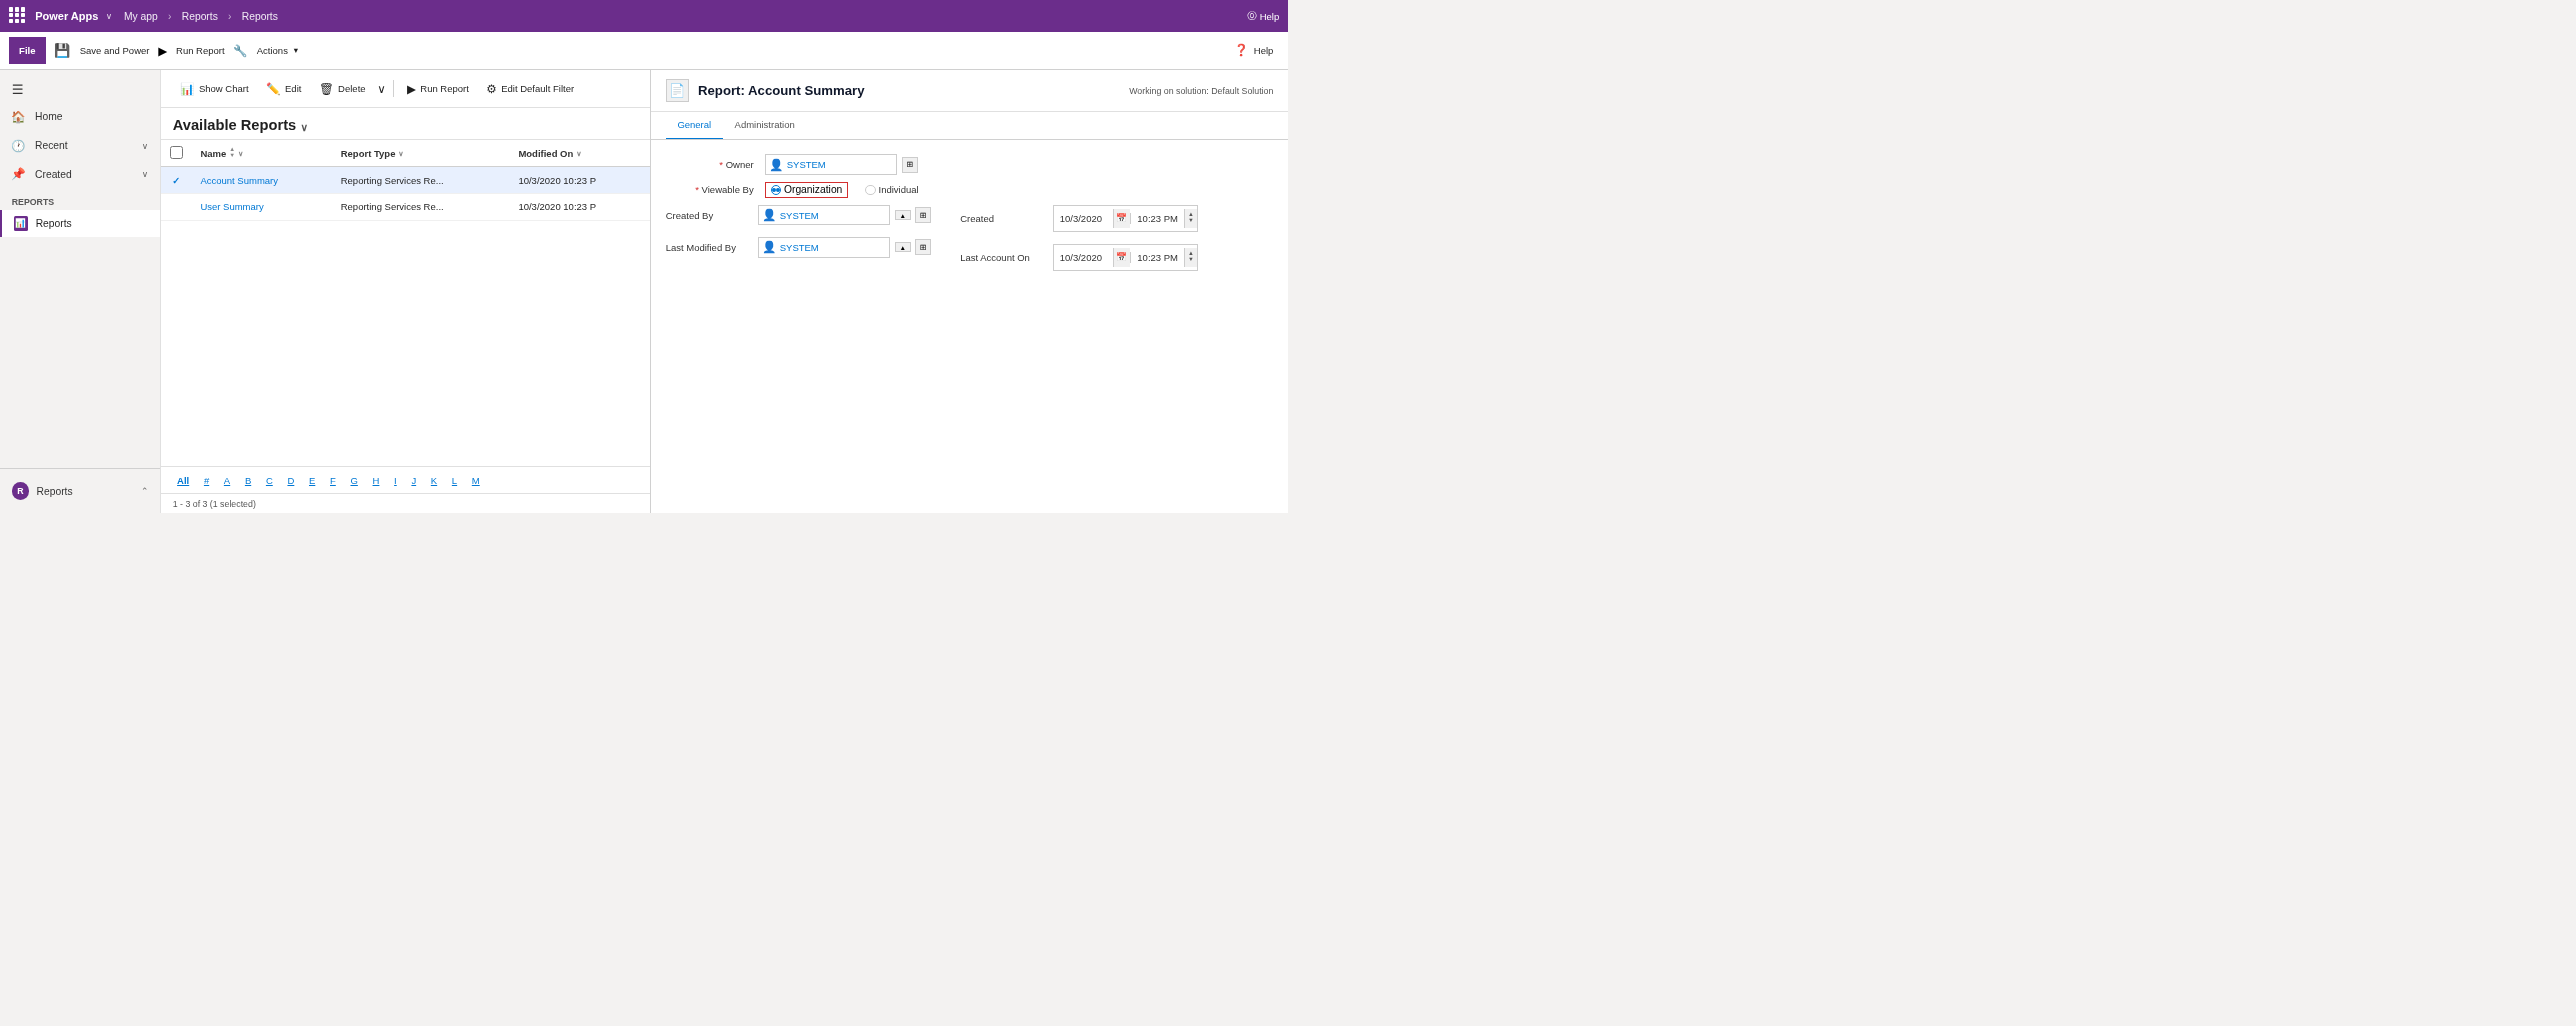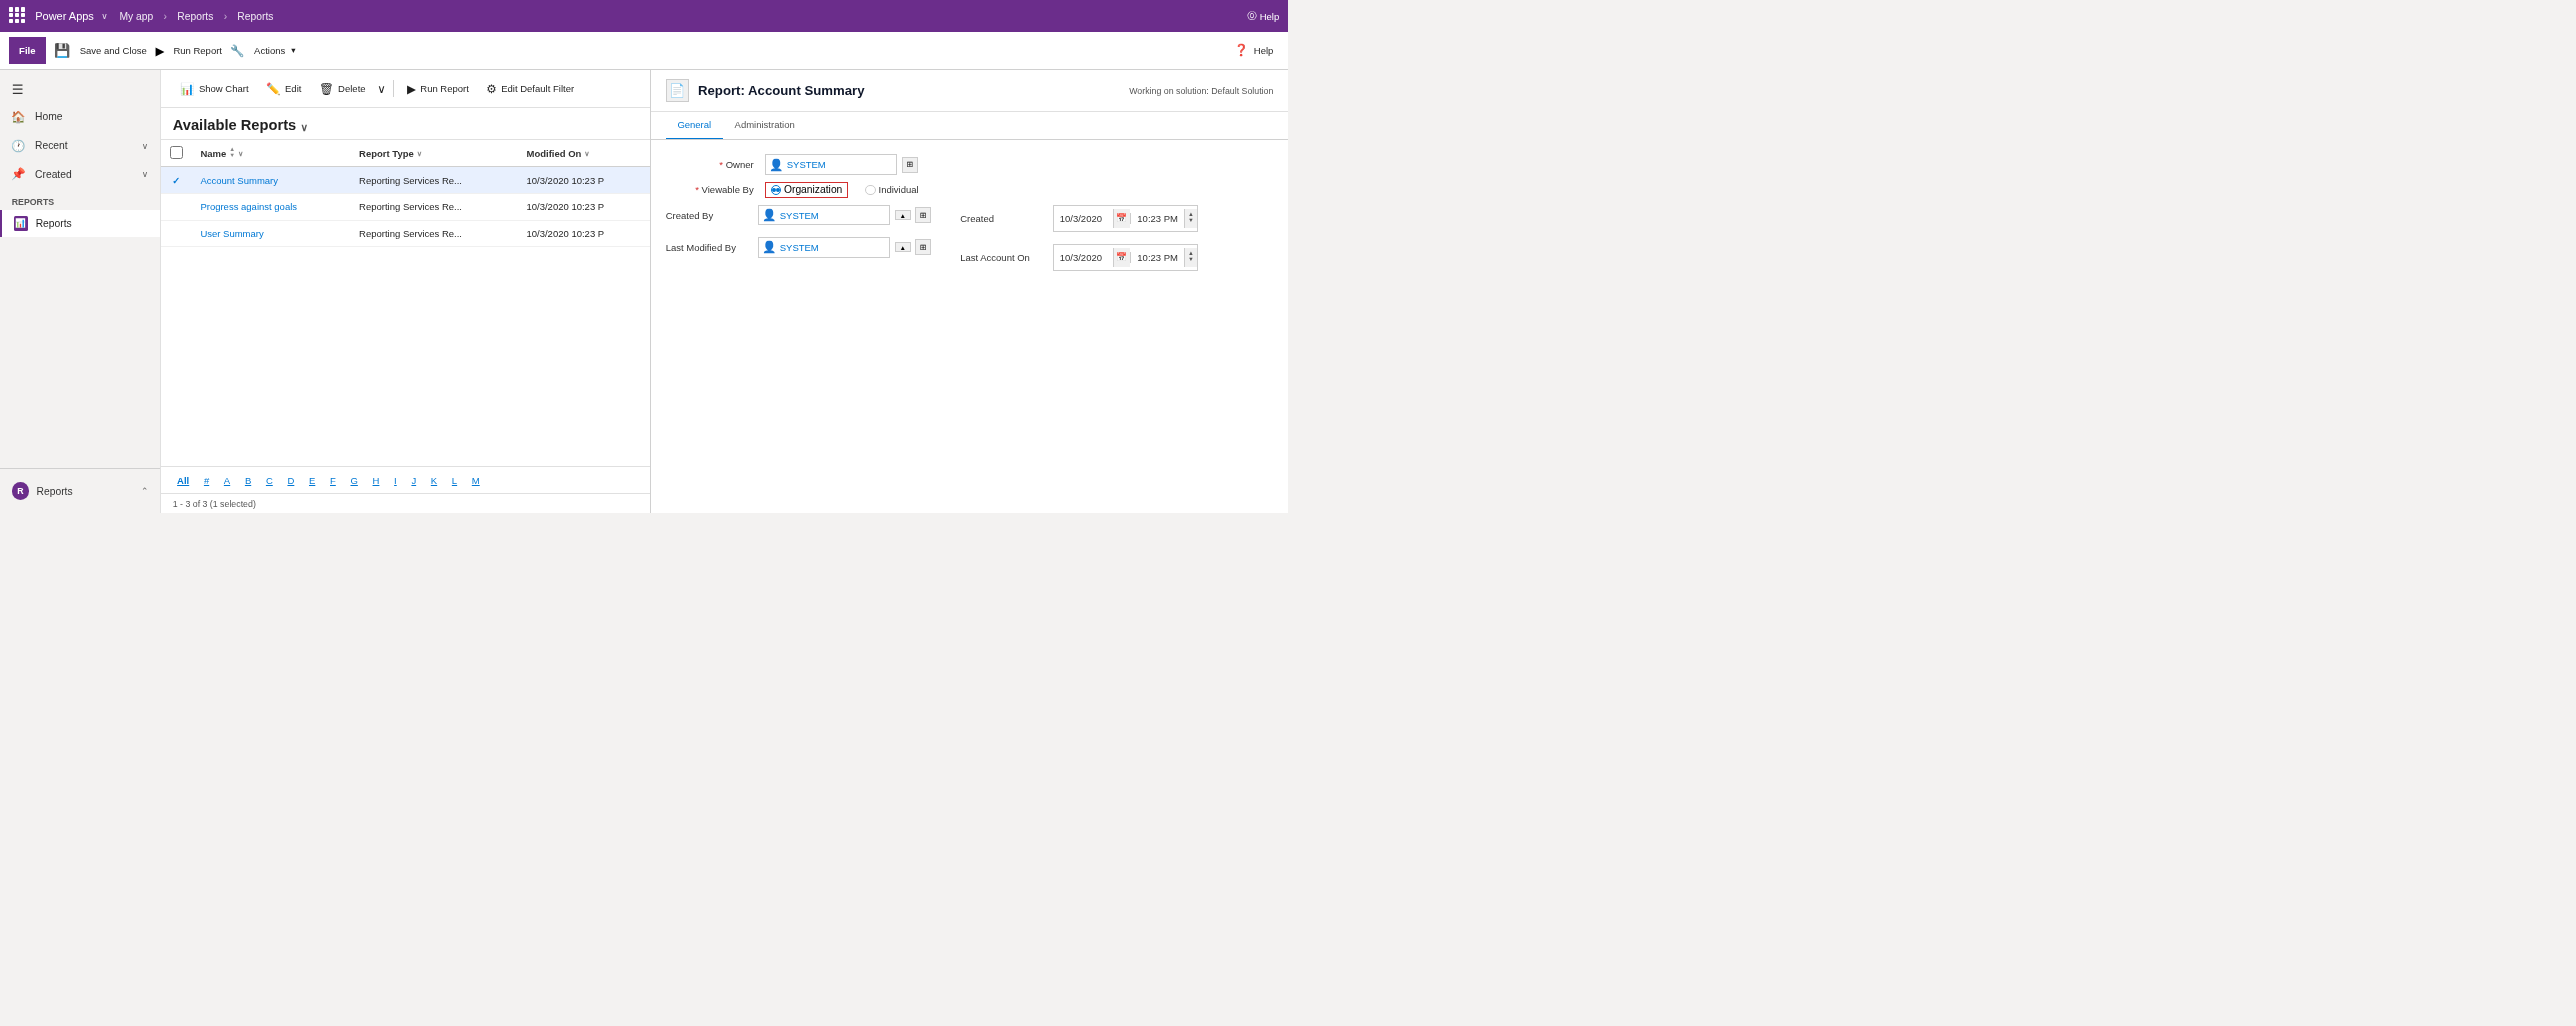--- a/index.html
+++ b/index.html
@@ -14,21 +14,21 @@
       padding: 0 8.8px;
       color: white;
       gap: 5.9px;
     }
     .waffle-icon {
       width: 17.6px; height: 17.6px;
       display: grid; grid-template-columns: repeat(3,4.4px); grid-template-rows: repeat(3,4.4px);
       gap: 1.5px; cursor: pointer;
     }
     .waffle-dot { background: white; border-radius: 0.7px; }
-    .app-name { font-size: 11px; font-weight: 400; color: white; margin-left: 2.9px; }
+    .app-name { font-size: 11px; font-weight: 700; color: white; margin-left: 2.9px; }
     .app-chevron { color: rgba(255,255,255,0.8); font-size: 8.8px; margin-left: 1.5px; }
     .my-app { font-size: 10.3px; color: rgba(255,255,255,0.9); margin-left: 5.9px; }
     .breadcrumb-sep { color: rgba(255,255,255,0.6); margin: 0 4.4px; }
     .breadcrumb-item { font-size: 10.3px; color: rgba(255,255,255,0.9); }
     .breadcrumb-item.active { font-weight: 500; }
     .nav-spacer { flex: 1; }
     .help-btn { color: white; font-size: 9.5px; display: flex; align-items: center; gap: 2.9px; cursor: pointer; }
 
     
     .ribbon {
@@ -381,21 +381,21 @@
   </div>
 </div>
 
 <div class="ribbon">
   <button class="file-btn">File</button>
 
   <div style="display:flex;align-items:center;gap:1.5px;margin-left:5.9px;">
     <span style="font-size:13.2px;">💾</span>
   </div>
   <button class="ribbon-icon-btn">
-    <span>Save and Close</span>
+    <span>Save and Power</span>
   </button>
 
   <div style="display:flex;align-items:center;gap:1.5px;">
     <span style="font-size:11.7px;">▶</span>
   </div>
   <button class="ribbon-icon-btn">
     <span>Run Report</span>
   </button>
 
   <div style="display:flex;align-items:center;gap:1.5px;">
@@ -523,26 +523,20 @@
           </thead>
           <tbody id="table-body">
           <tr class="selected">
                 <td class="check-col"><span style="color:#0078d4;font-weight:bold;">✓</span></td>
                 <td><a class="name-link">Account Summary</a></td>
                 <td>Reporting Services Re...</td>
                 <td>10/3/2020 10:23 P</td>
               </tr>
               <tr>
                 <td class="check-col"></td>
-                <td><a class="name-link">Progress against goals</a></td>
-                <td>Reporting Services Re...</td>
-                <td>10/3/2020 10:23 P</td>
-              </tr>
-              <tr>
-                <td class="check-col"></td>
                 <td><a class="name-link">User Summary</a></td>
                 <td>Reporting Services Re...</td>
                 <td>10/3/2020 10:23 P</td>
               </tr>
             </tbody>
         </table>
       </div>
 
       <div class="alpha-filter">
       <button class="alpha-btn active">All</button>

